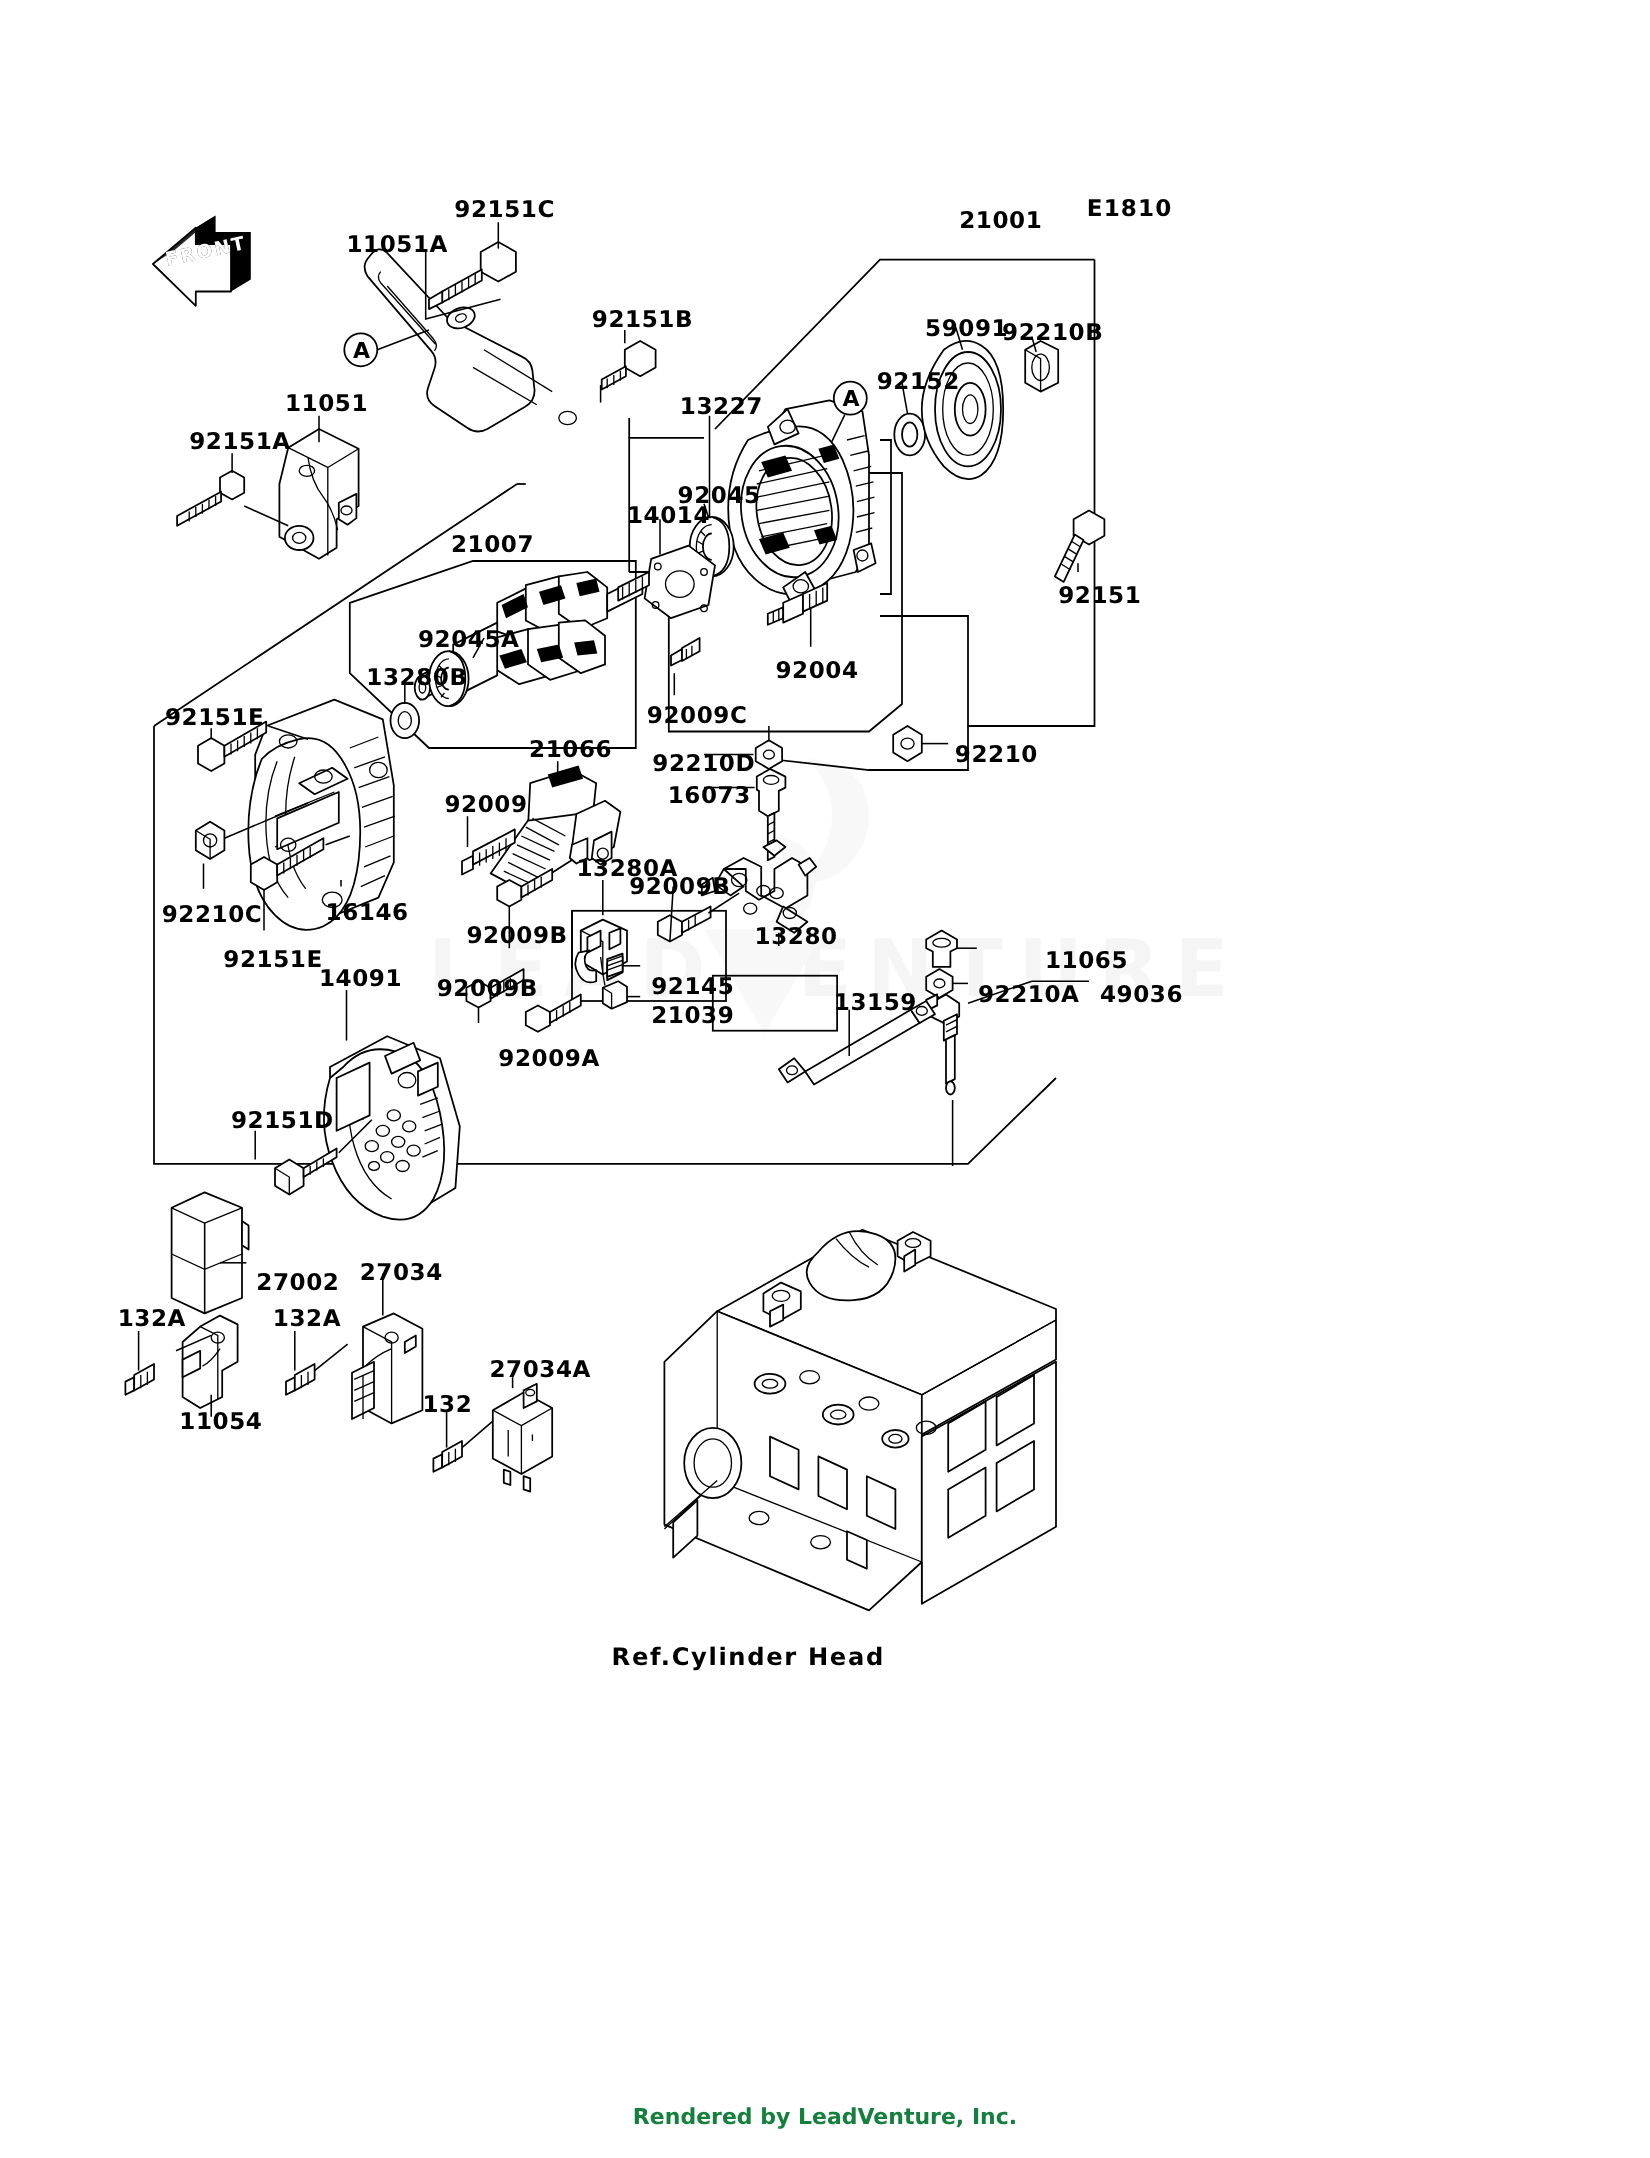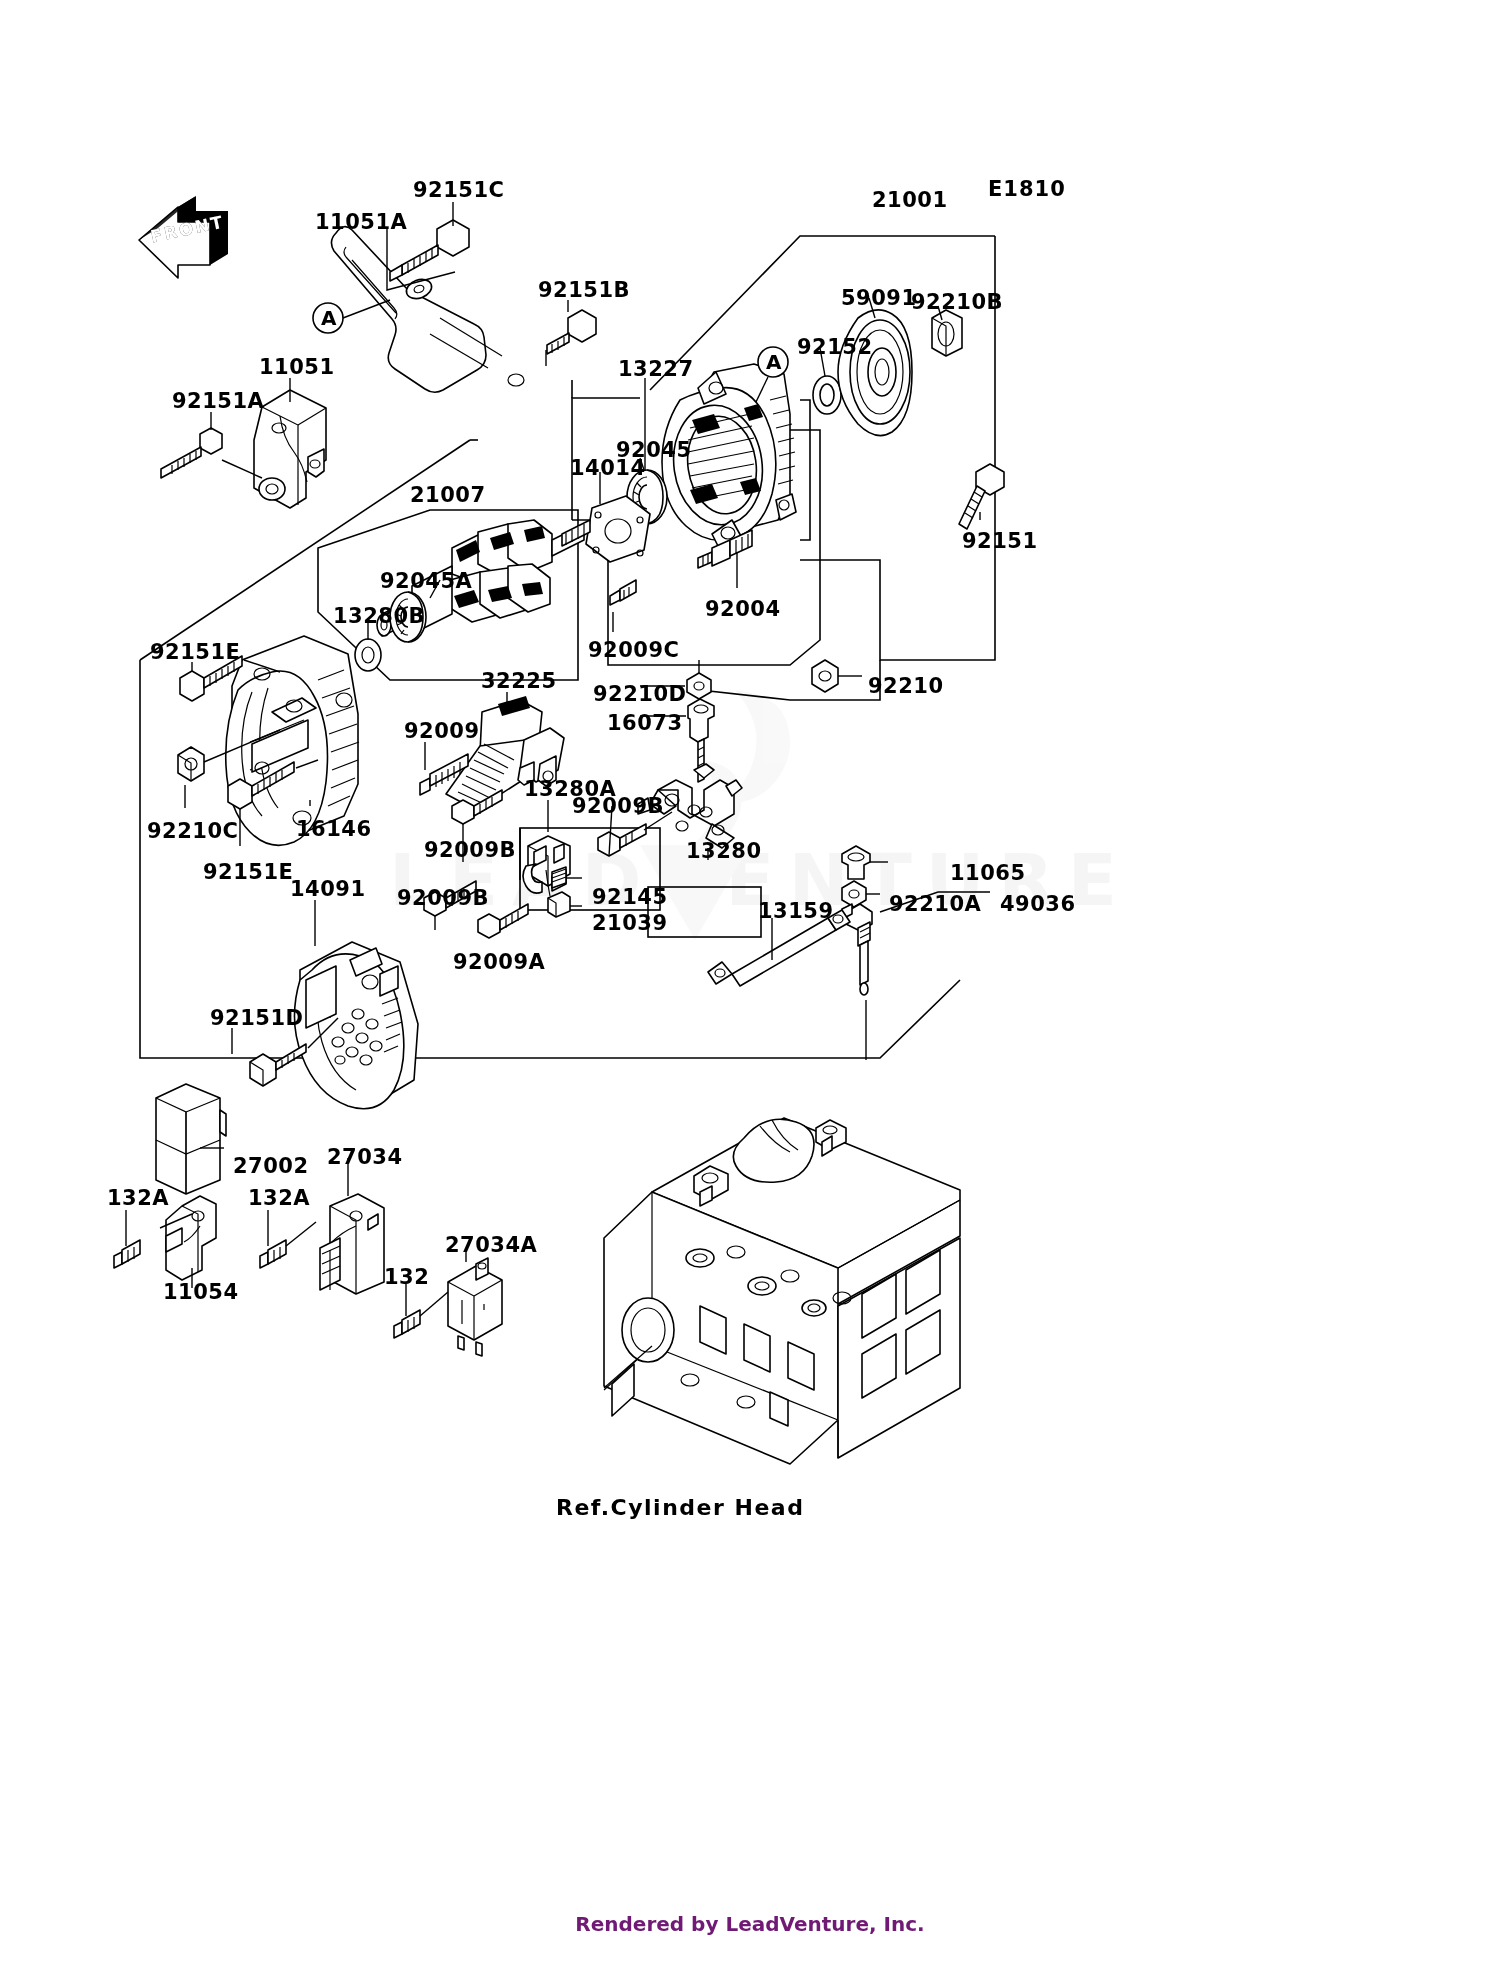--- a/index.html
+++ b/index.html
@@ -1,20 +1,20 @@
 <!DOCTYPE html>
 <html><head>
 <meta charset="utf-8">
 <style>
   html,body{margin:0;padding:0;background:#ffffff;}
   body{width:1500px;height:1962px;position:relative;font-family:"DejaVu Sans",sans-serif;overflow:hidden;}
   #stage{position:absolute;left:0;top:0;width:1500px;height:1962px;}
   svg.layer{position:absolute;left:0;top:0;width:1500px;height:1962px;}
   .lbl{position:absolute;font-family:"DejaVu Sans",sans-serif;font-weight:bold;font-size:21px;color:#000;white-space:nowrap;letter-spacing:0.5px;}
-  .foot{position:absolute;left:0;bottom:26px;width:1500px;text-align:center;font-size:20px;font-weight:bold;color:#701a75;font-family:"DejaVu Sans",sans-serif;}
+  .foot{position:absolute;left:0;bottom:26px;width:1500px;text-align:center;font-size:20px;font-weight:bold;color:#15803d;font-family:"DejaVu Sans",sans-serif;}
   .refcap{position:absolute;font-weight:bold;font-size:22px;letter-spacing:1.5px;}
   .diagcode{position:absolute;font-weight:bold;font-size:21px;letter-spacing:1px;}
 </style>
 </head>
 <body>
 
 <div id="stage">
 
   <svg class="layer" viewBox="0 0 1500 1962">
     <defs>
@@ -784,21 +784,21 @@
       <div class="lbl" style="left: 172px; top: 389px;">92151A</div>
       <div class="lbl" style="left: 616px; top: 438px;">92045</div>
       <div class="lbl" style="left: 570px; top: 456px;">14014</div>
       <div class="lbl" style="left: 410px; top: 483px;">21007</div>
       <div class="lbl" style="left: 962px; top: 529px;">92151</div>
       <div class="lbl" style="left: 380px; top: 569px;">92045A</div>
       <div class="lbl" style="left: 333px; top: 604px;">13280B</div>
       <div class="lbl" style="left: 705px; top: 597px;">92004</div>
       <div class="lbl" style="left: 588px; top: 638px;">92009C</div>
       <div class="lbl" style="left: 150px; top: 640px;">92151E</div>
-      <div class="lbl" style="left: 481px; top: 669px;">32225</div>
+      <div class="lbl" style="left: 481px; top: 669px;">21066</div>
       <div class="lbl" style="left: 593px; top: 682px;">92210D</div>
       <div class="lbl" style="left: 868px; top: 674px;">92210</div>
       <div class="lbl" style="left: 607px; top: 711px;">16073</div>
       <div class="lbl" style="left: 404px; top: 719px;">92009</div>
       <div class="lbl" style="left: 524px; top: 777px;">13280A</div>
       <div class="lbl" style="left: 572px; top: 794px;">92009B</div>
       <div class="lbl" style="left: 147px; top: 819px;">92210C</div>
       <div class="lbl" style="left: 296px; top: 817px;">16146</div>
       <div class="lbl" style="left: 203px; top: 860px;">92151E</div>
       <div class="lbl" style="left: 424px; top: 838px;">92009B</div>

